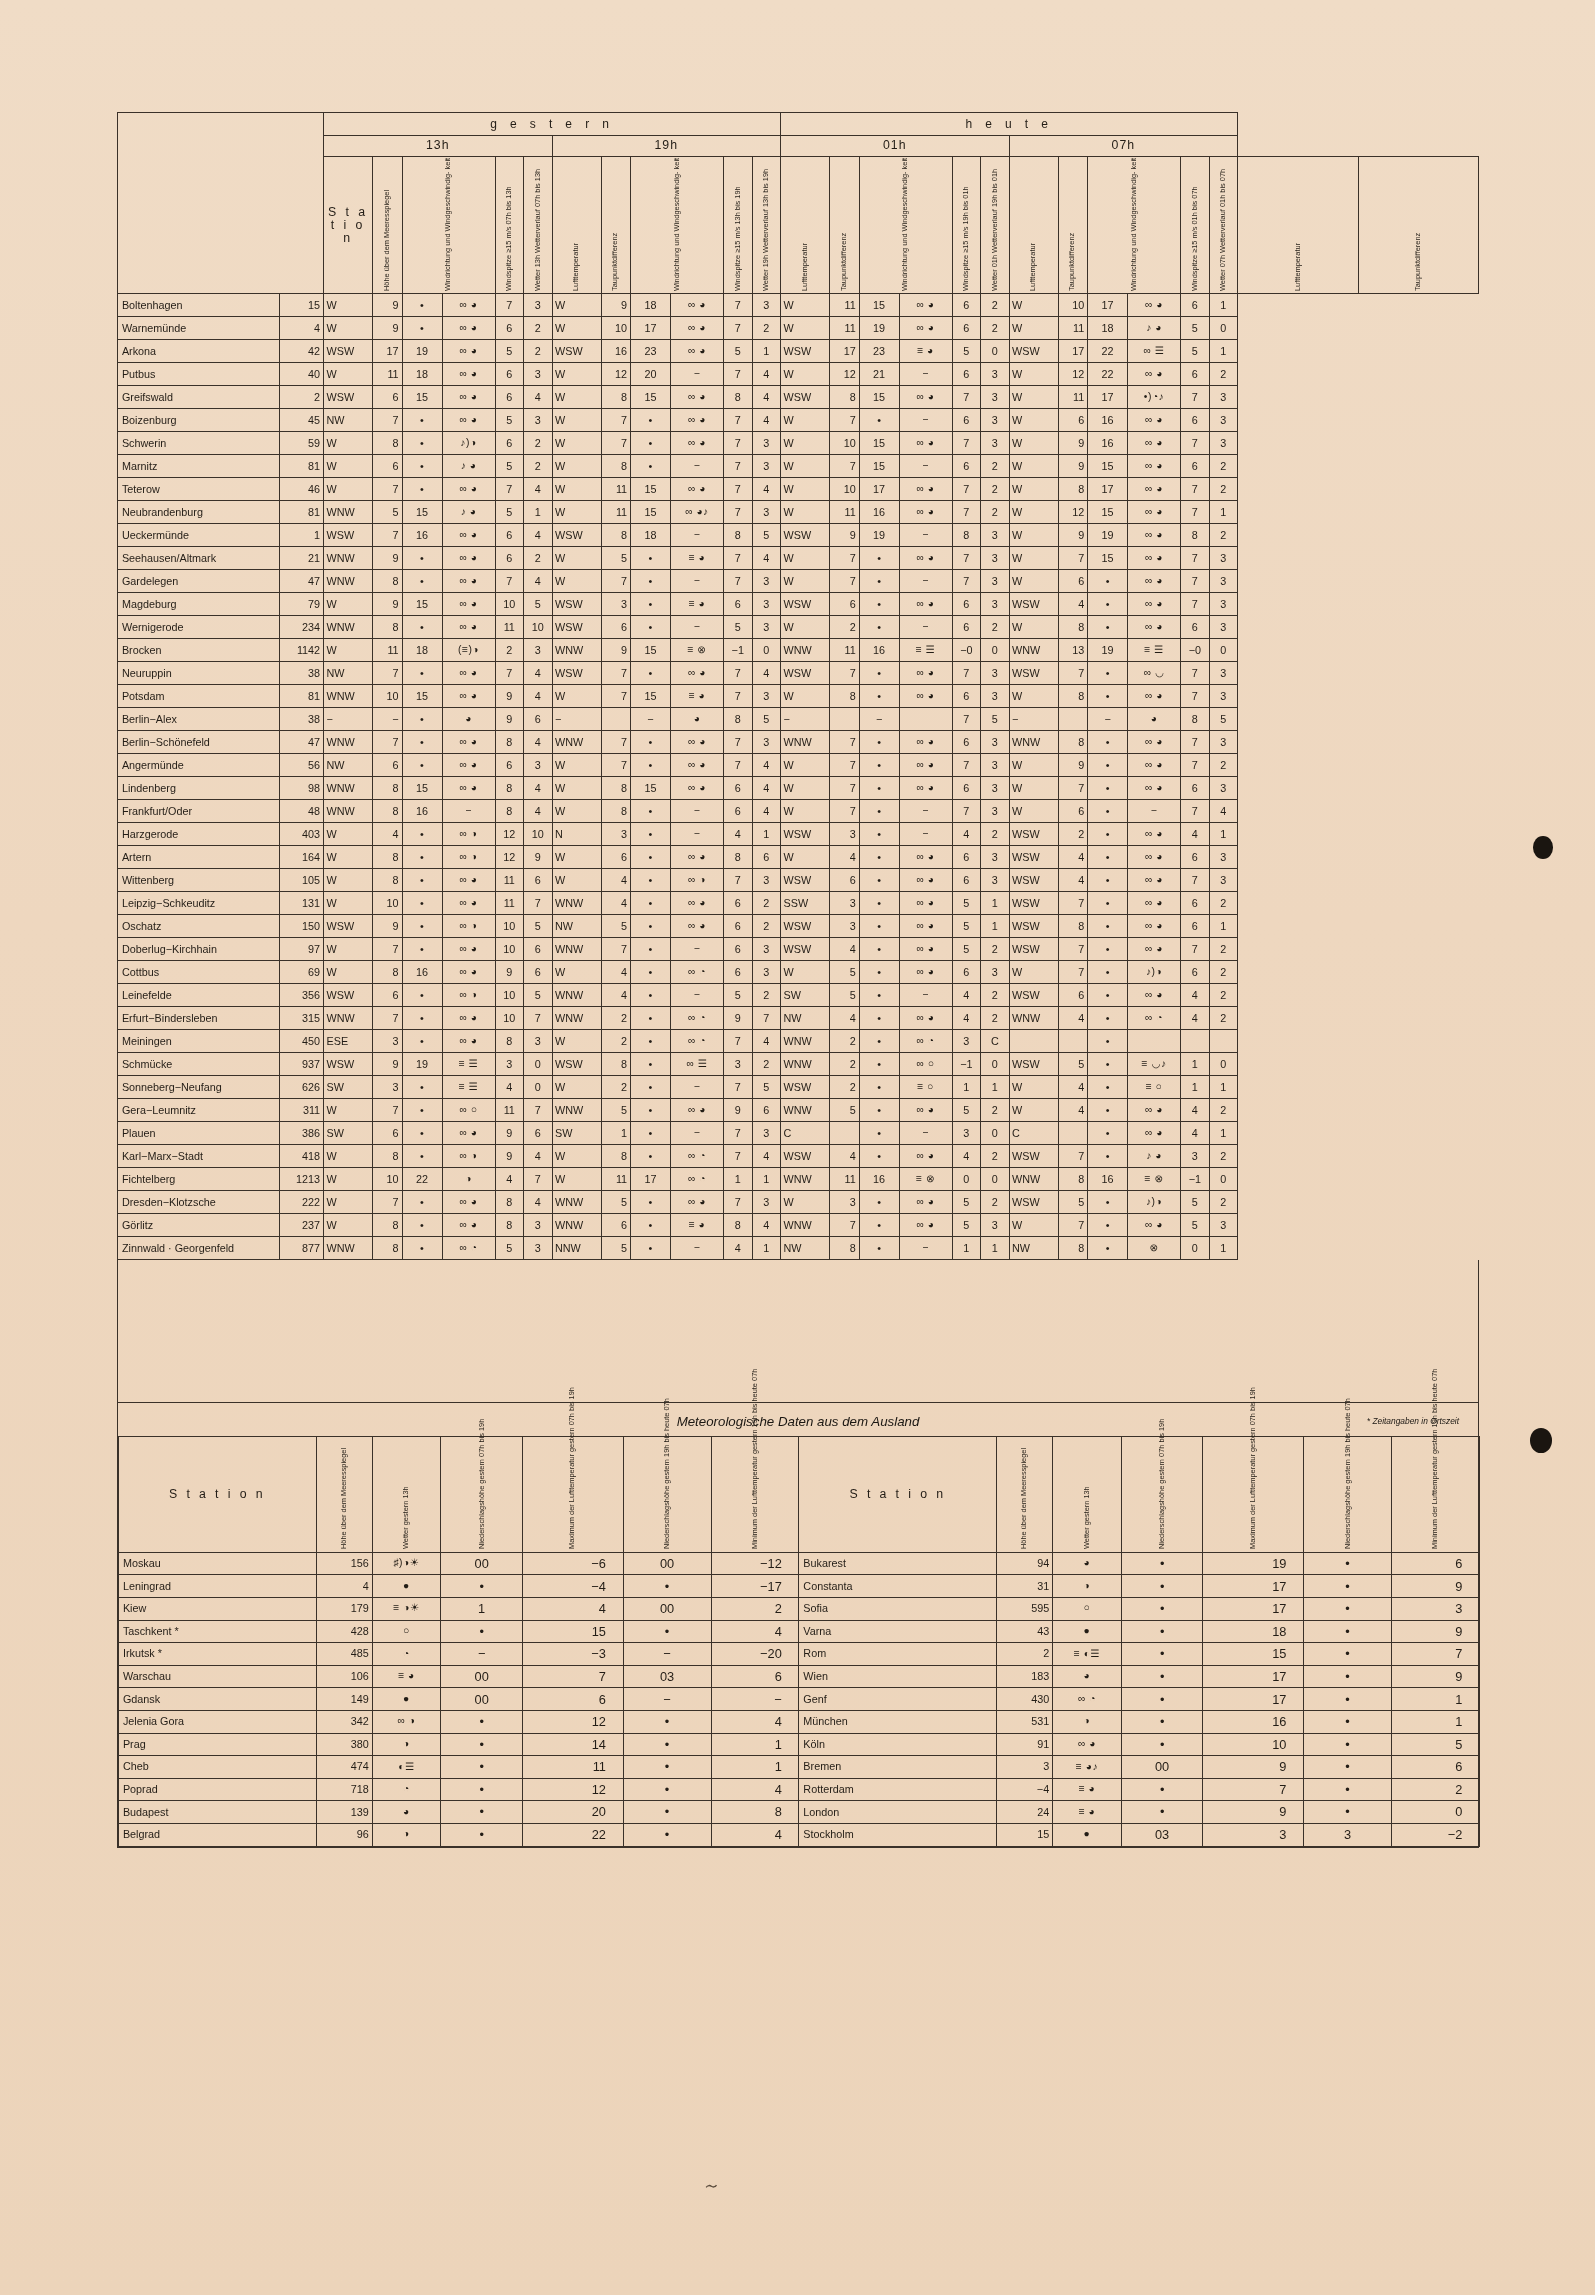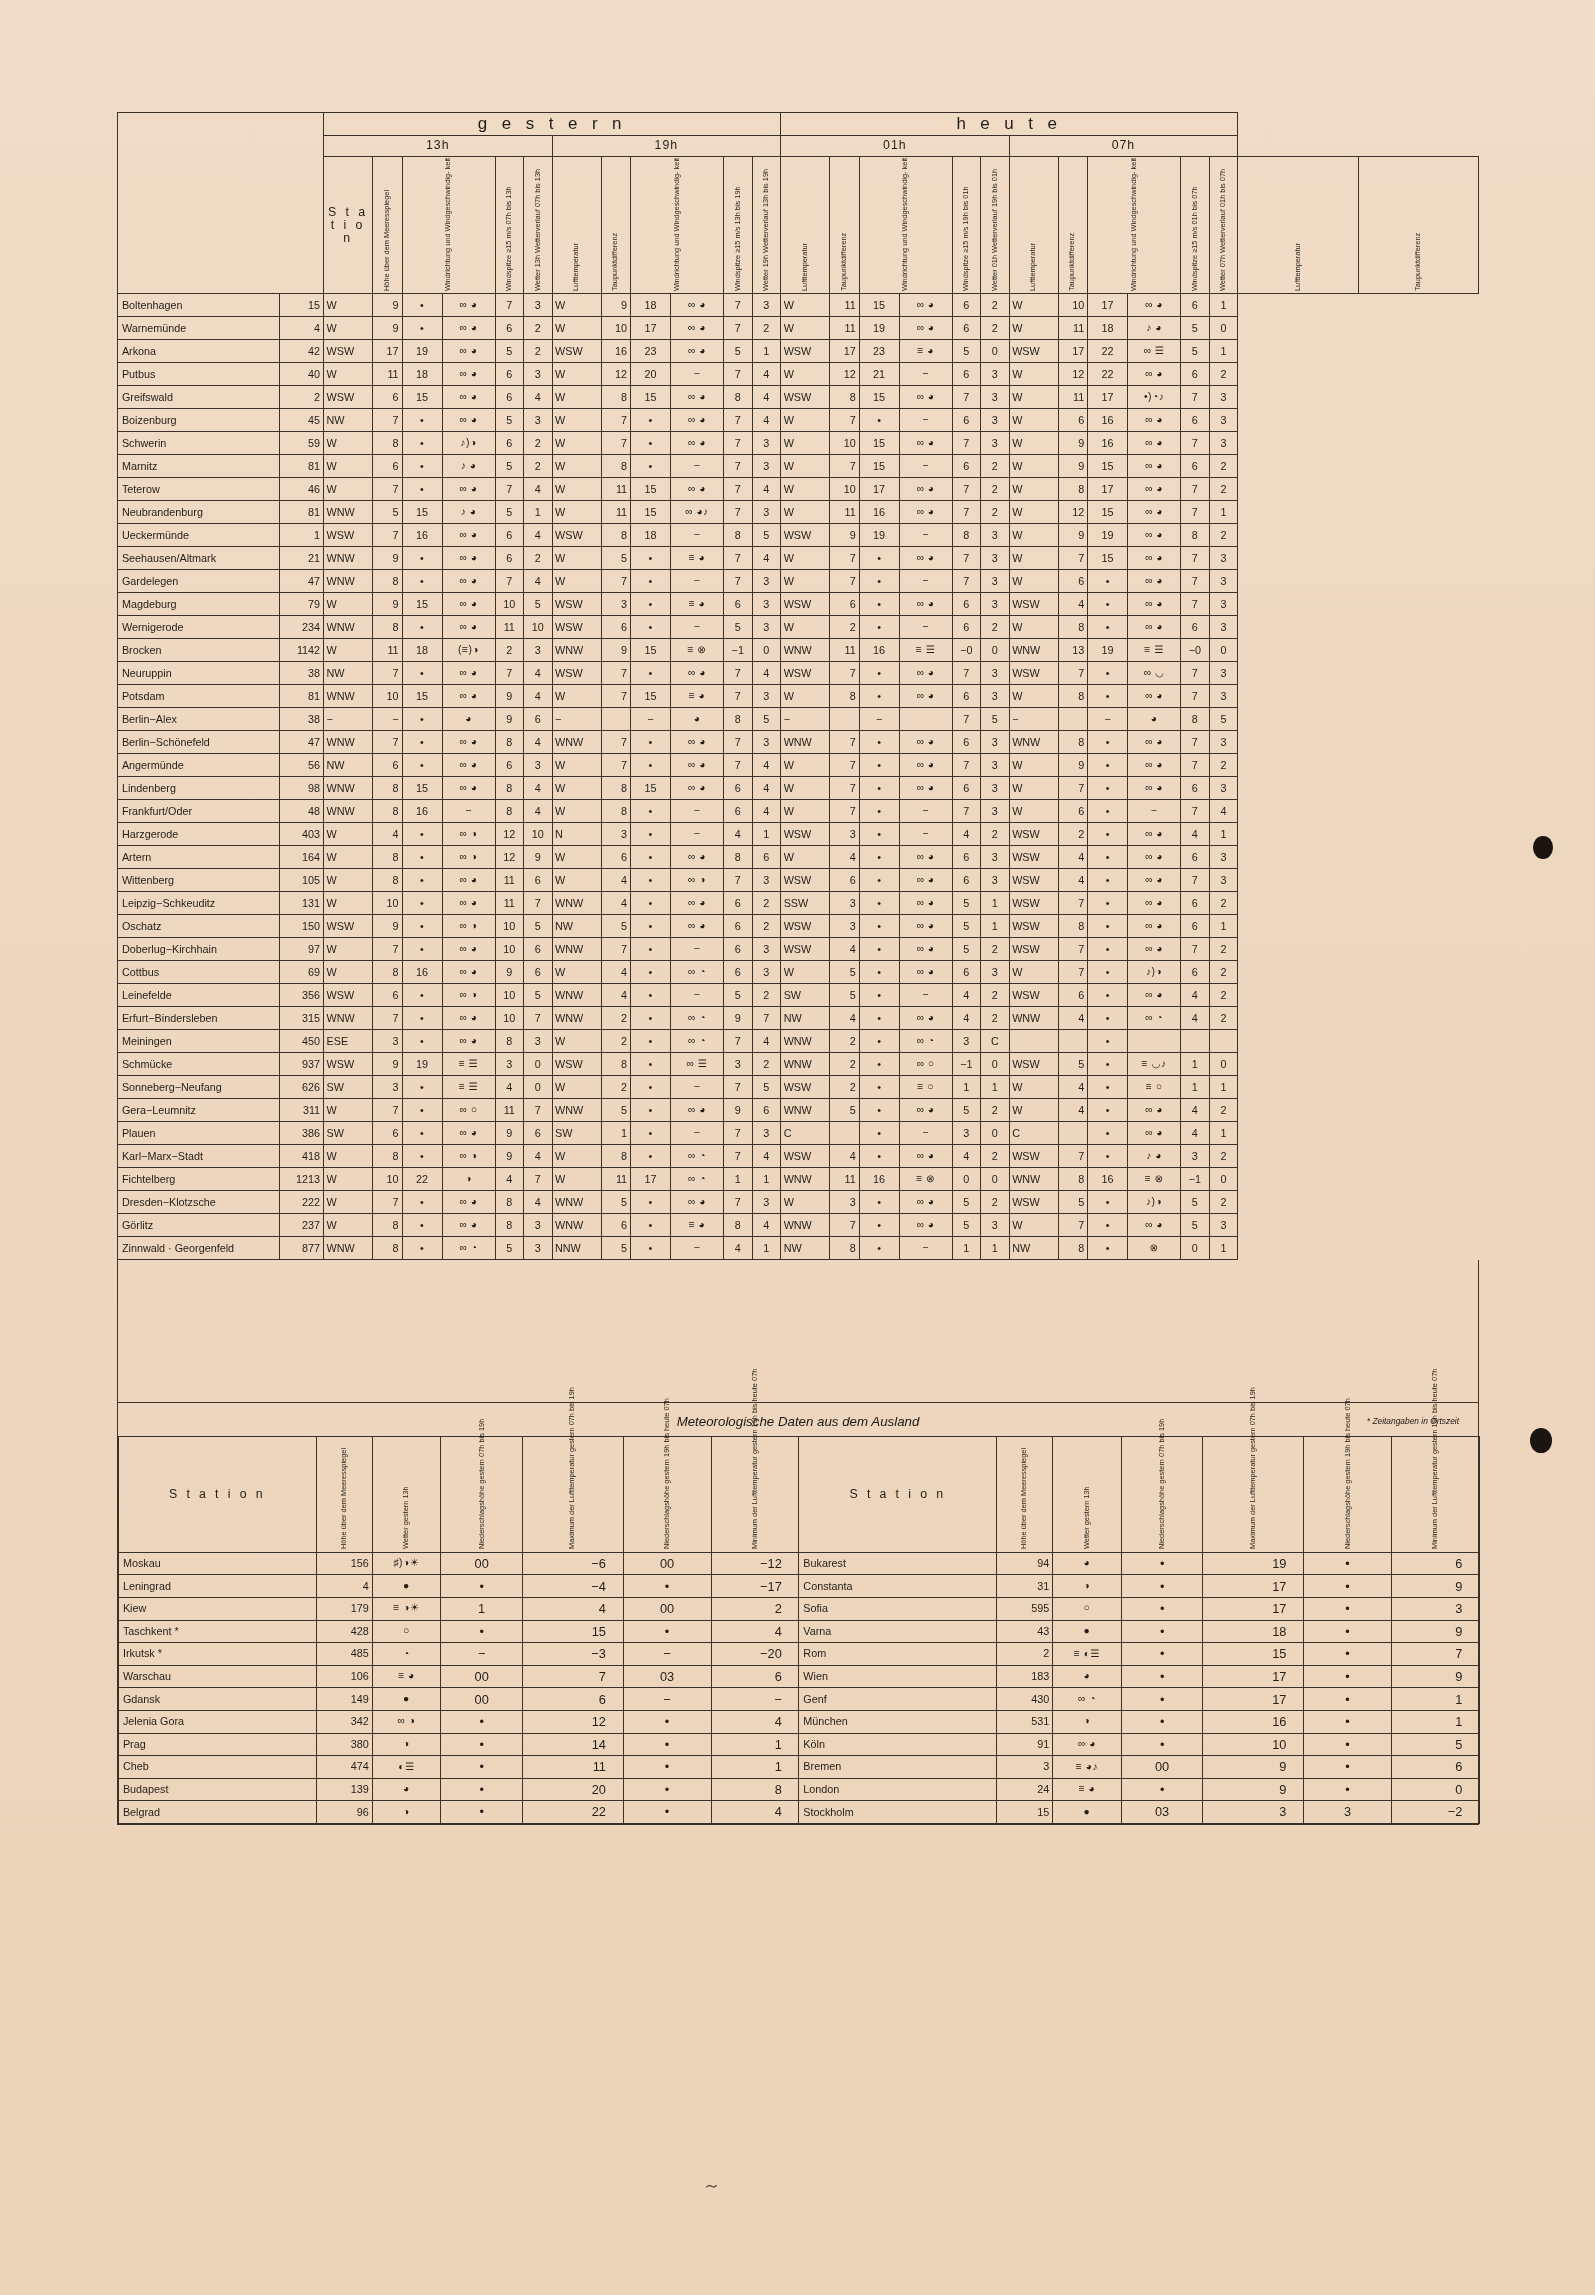--- a/index.html
+++ b/index.html
@@ -44,21 +44,21 @@
   }
   
   #main-table {
     width: 1362px;
   }
   #main-table td {
     height: 22px;
   }
   .hdr-top {
     text-align: center;
-    font-size: 17px;
+    font-size: 12px;
     letter-spacing: 4.9px;
     height: 21.6px !important;
   }
   .hdr-hour {
     text-align: center;
     font-size: 12.3px;
     letter-spacing: 1px;
     height: 20.6px !important;
   }
   .vert {
@@ -1674,20 +1674,36 @@
               <td class="bigr">1</td>
               <td class="st-name">Bremen</td>
               <td class="num">3</td>
               <td class="wx">≡ ◕♪</td>
               <td class="big">00</td>
               <td class="bigr">9</td>
               <td class="big">•</td>
               <td class="bigr">6</td>
             </tr>
             <tr>
+              <td class="st-name">Poprad</td>
+              <td class="num">718</td>
+              <td class="wx">◔</td>
+              <td class="big">•</td>
+              <td class="bigr">12</td>
+              <td class="big">•</td>
+              <td class="bigr">4</td>
+              <td class="st-name">Rotterdam</td>
+              <td class="num">−4</td>
+              <td class="wx">≡ ◕</td>
+              <td class="big">•</td>
+              <td class="bigr">7</td>
+              <td class="big">•</td>
+              <td class="bigr">2</td>
+            </tr>
+            <tr>
               <td class="st-name">Budapest</td>
               <td class="num">139</td>
               <td class="wx">◕</td>
               <td class="big">•</td>
               <td class="bigr">20</td>
               <td class="big">•</td>
               <td class="bigr">8</td>
               <td class="st-name">London</td>
               <td class="num">24</td>
               <td class="wx">≡ ◕</td>

